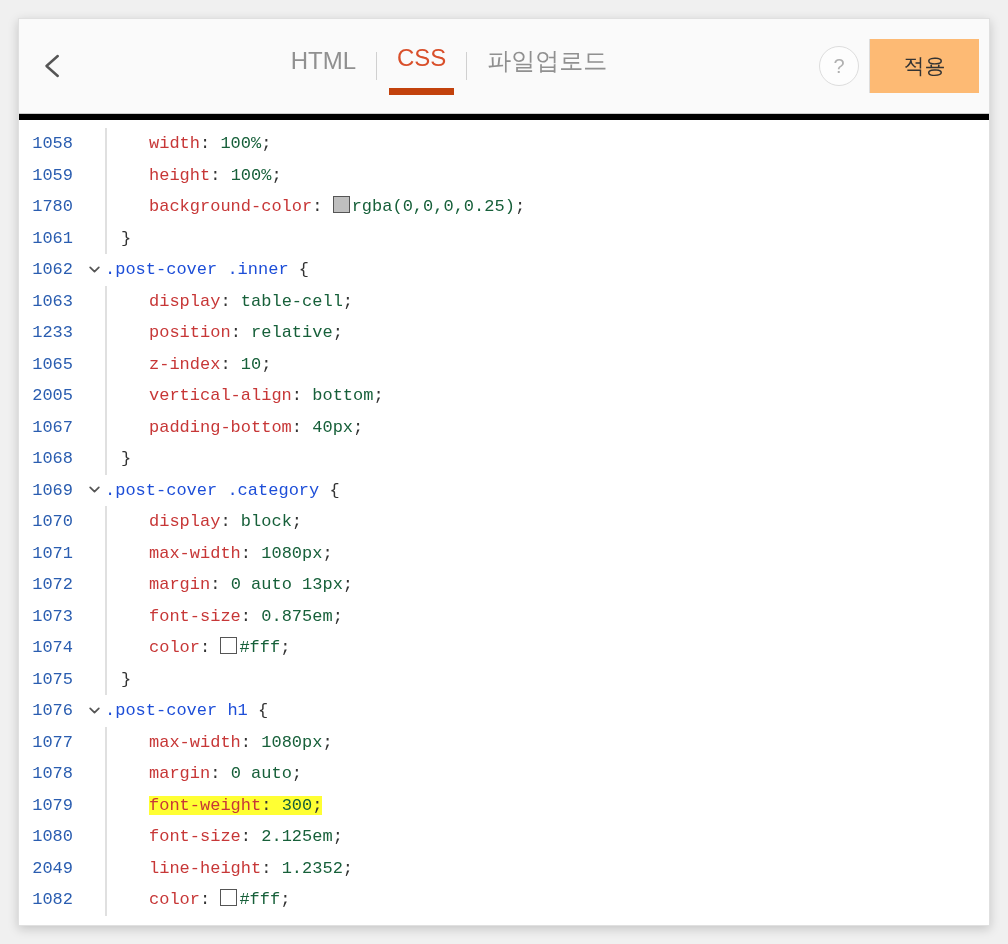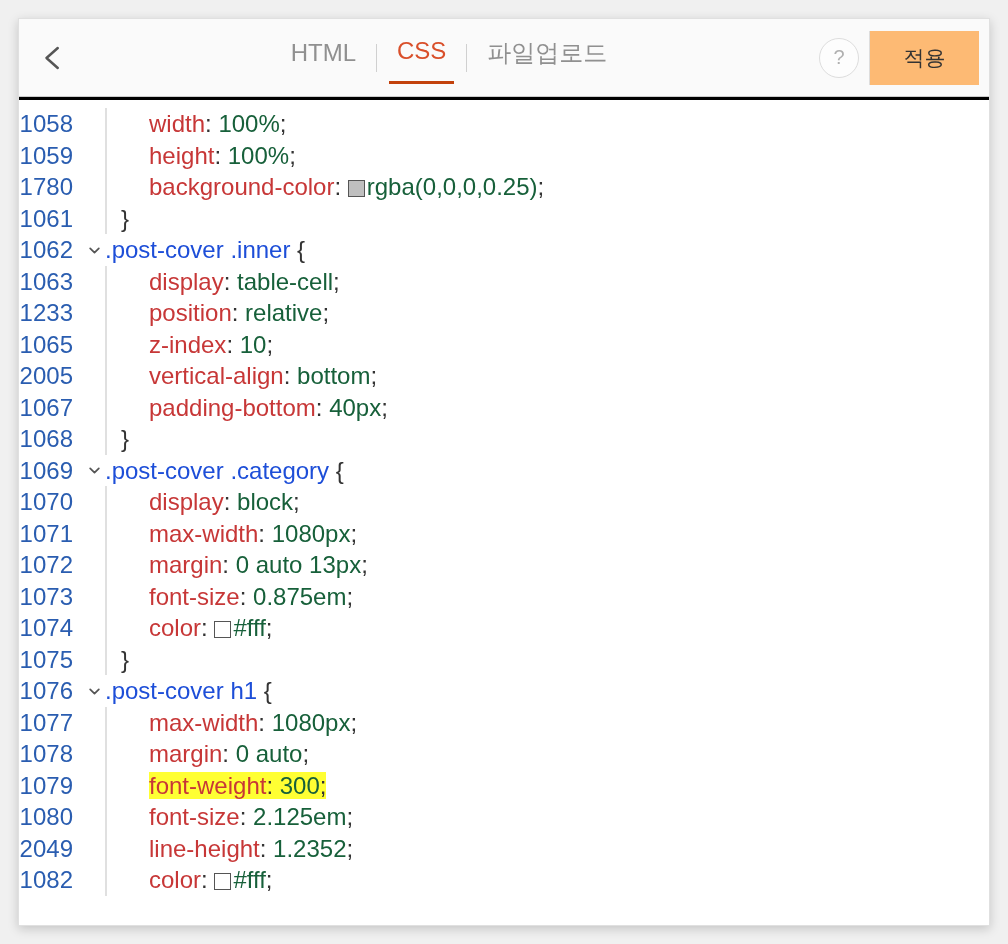--- a/index.html
+++ b/index.html
@@ -16,21 +16,21 @@
     background: #fff;
     border: 1px solid #e0e0e0;
     box-shadow: 0 3px 10px rgba(0,0,0,0.18);
     display: flex;
     flex-direction: column;
     overflow: hidden;
   }
   .toolbar {
     display: flex;
     align-items: center;
-    height: 78px;
+    height: 95px;
     border-bottom: 1px solid #ccc;
     background: #fafafa;
     padding: 0 10px;
   }
   .back-btn {
     width: 50px;
     height: 50px;
     display: flex;
     align-items: center;
     justify-content: center;
@@ -47,21 +47,21 @@
     color: #888;
     font-size: 24px;
   }
   .tab {
     padding: 6px 8px 16px 8px;
     cursor: pointer;
     color: #909090;
   }
   .tab.active {
     color: #d94f2a;
-    border-bottom: 3px solid #c2410c;
+    border-bottom: 7px solid #c2410c;
   }
   .tab-sep {
     width: 1px;
     height: 28px;
     background: #d0d0d0;
   }
   .help-btn {
     width: 40px;
     height: 40px;
     border-radius: 50%;
@@ -84,24 +84,24 @@
     font-size: 21px;
     display: flex;
     align-items: center;
     justify-content: center;
     cursor: pointer;
   }
   .editor {
     flex: 1;
     display: flex;
     overflow: hidden;
-    font-family: Liberation Sans, sans-serif;
-    font-size: 24px;
+    font-family: Liberation Mono, monospace;
+    font-size: 17px;
     line-height: 31.5px;
-    border-top: 3px solid #000000;
+    border-top: 6px solid #000000;
   }
   .gutter {
     width: 64px;
     text-align: right;
     padding-right: 10px;
     color: #2a5db0;
     user-select: none;
   }
   .fold-col {
     width: 22px;

